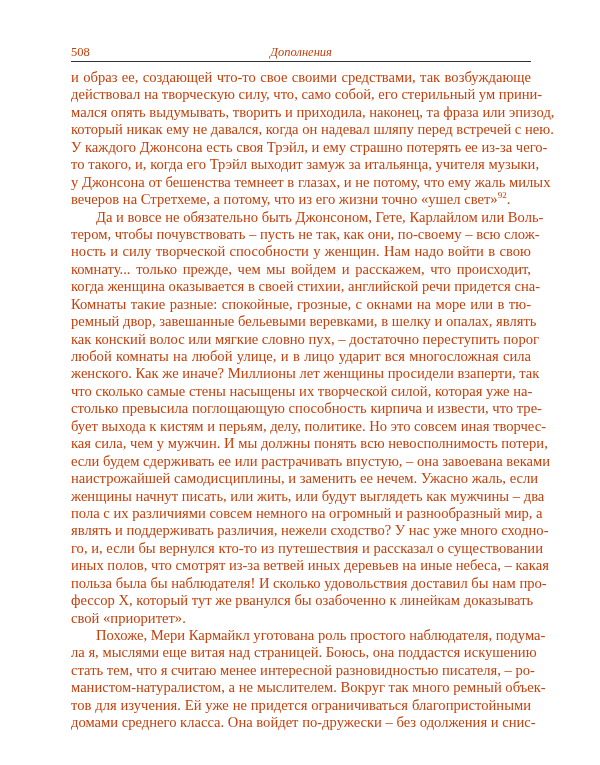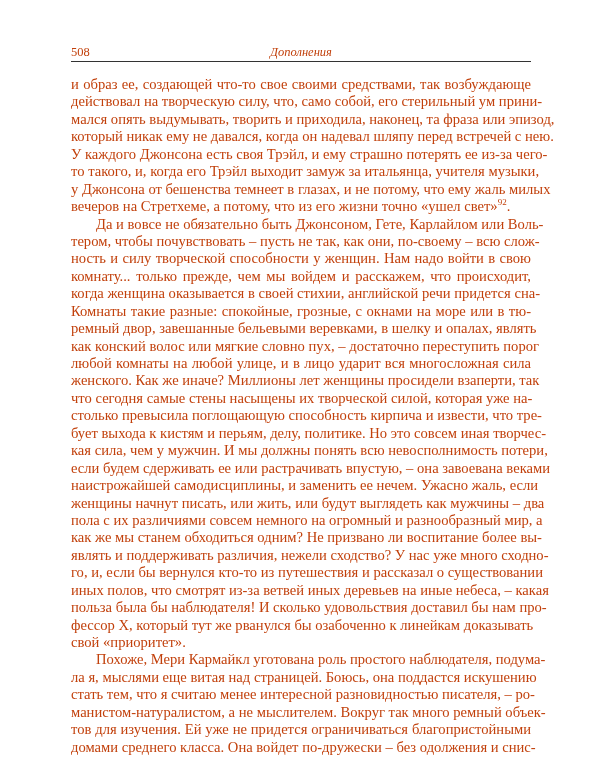--- a/index.html
+++ b/index.html
@@ -8,21 +8,21 @@
     position: absolute; left: 71px; top: 44px; width: 460px;
     font-family: "Liberation Serif", "DejaVu Serif", serif;
     color: #c2410c;
   }
   .running-head {
     position: relative; height: 16px; font-size: 12.5px; line-height: 16px;
   }
   .page-number { position: absolute; left: 0; top: 0; }
   .section-title { position: absolute; left: 0; right: 0; text-align: center; font-style: italic; }
   .rule { height: 0; border-top: 1.2px solid #333; margin-top: 1px; }
-  .body-text { margin-top: 14px; font-size: 14.6px; line-height: 17.45px; }
+  .body-text { margin-top: 7px; font-size: 14.6px; line-height: 17.45px; }
   .line { display: block; white-space: nowrap; text-align: justify; text-align-last: justify; height: 17.45px; overflow: visible; }
   .line.last { text-align-last: left; }
   .line.indent { padding-left: 25px; }
   sup { font-size: 9px; line-height: 0; vertical-align: 6px; }
 </style>
 </head>
 <body>
 
 <div class="page">
   <div class="running-head">
@@ -42,29 +42,28 @@
       <span class="line indent"><span>Да и вовсе не обязательно быть Джонсоном, Гете, Карлайлом или Воль-</span></span>
       <span class="line"><span>тером, чтобы почувствовать – пусть не так, как они, по-своему – всю слож-</span></span>
       <span class="line"><span>ность и силу творческой способности у женщин. Нам надо войти в свою</span></span>
       <span class="line"><span>комнату... только прежде, чем мы войдем и расскажем, что происходит,</span></span>
       <span class="line"><span>когда женщина оказывается в своей стихии, английской речи придется сна-</span></span>
       <span class="line"><span>Комнаты такие разные: спокойные, грозные, с окнами на море или в тю-</span></span>
       <span class="line"><span>ремный двор, завешанные бельевыми веревками, в шелку и опалах, являть</span></span>
       <span class="line"><span>как конский волос или мягкие словно пух, – достаточно переступить порог</span></span>
       <span class="line"><span>любой комнаты на любой улице, и в лицо ударит вся многосложная сила</span></span>
       <span class="line"><span>женского. Как же иначе? Миллионы лет женщины просидели взаперти, так</span></span>
-      <span class="line"><span>что сегодня самые стены насыщены их творческой силой, которая уже на-</span></span>
+      <span class="line"><span>что сколько самые стены насыщены их творческой силой, которая уже на-</span></span>
       <span class="line"><span>столько превысила поглощающую способность кирпича и извести, что тре-</span></span>
       <span class="line"><span>бует выхода к кистям и перьям, делу, политике. Но это совсем иная творчес-</span></span>
       <span class="line"><span>кая сила, чем у мужчин. И мы должны понять всю невосполнимость потери,</span></span>
       <span class="line"><span>если будем сдерживать ее или растрачивать впустую, – она завоевана веками</span></span>
       <span class="line"><span>наистрожайшей самодисциплины, и заменить ее нечем. Ужасно жаль, если</span></span>
       <span class="line"><span>женщины начнут писать, или жить, или будут выглядеть как мужчины – два</span></span>
       <span class="line"><span>пола с их различиями совсем немного на огромный и разнообразный мир, а</span></span>
-      <span class="line"><span>как же мы станем обходиться одним? Не призвано ли воспитание более вы-</span></span>
       <span class="line"><span>являть и поддерживать различия, нежели сходство? У нас уже много сходно-</span></span>
       <span class="line"><span>го, и, если бы вернулся кто-то из путешествия и рассказал о существовании</span></span>
       <span class="line"><span>иных полов, что смотрят из-за ветвей иных деревьев на иные небеса, – какая</span></span>
       <span class="line"><span>польза была бы наблюдателя! И сколько удовольствия доставил бы нам про-</span></span>
       <span class="line"><span>фессор X, который тут же рванулся бы озабоченно к линейкам доказывать</span></span>
       <span class="line last"><span>свой «приоритет».</span></span>
       <span class="line indent"><span>Похоже, Мери Кармайкл уготована роль простого наблюдателя, подума-</span></span>
       <span class="line"><span>ла я, мыслями еще витая над страницей. Боюсь, она поддастся искушению</span></span>
       <span class="line"><span>стать тем, что я считаю менее интересной разновидностью писателя, – ро-</span></span>
       <span class="line"><span>манистом-натуралистом, а не мыслителем. Вокруг так много ремный объек-</span></span>

